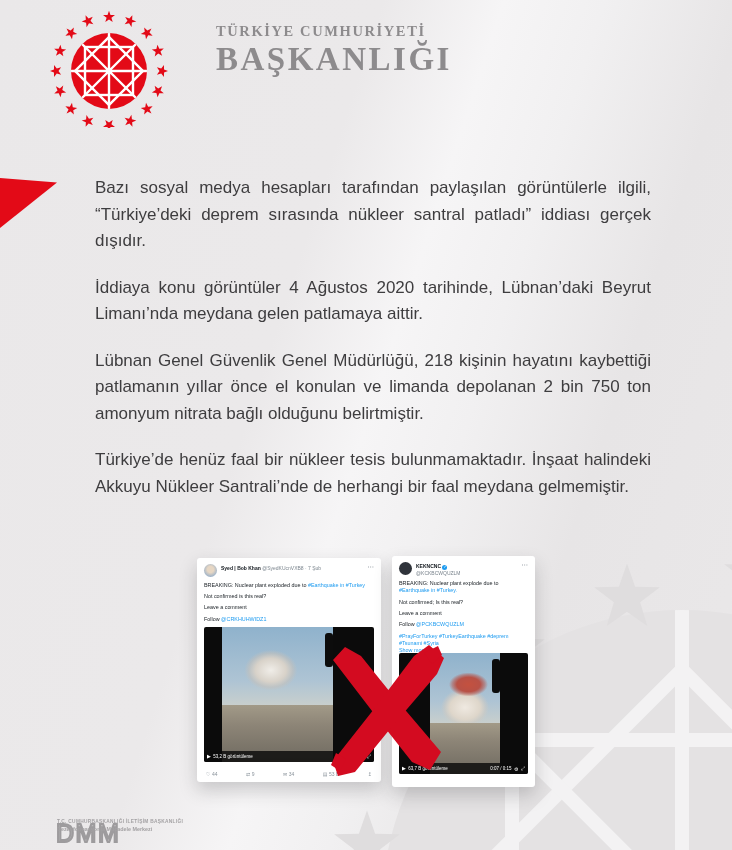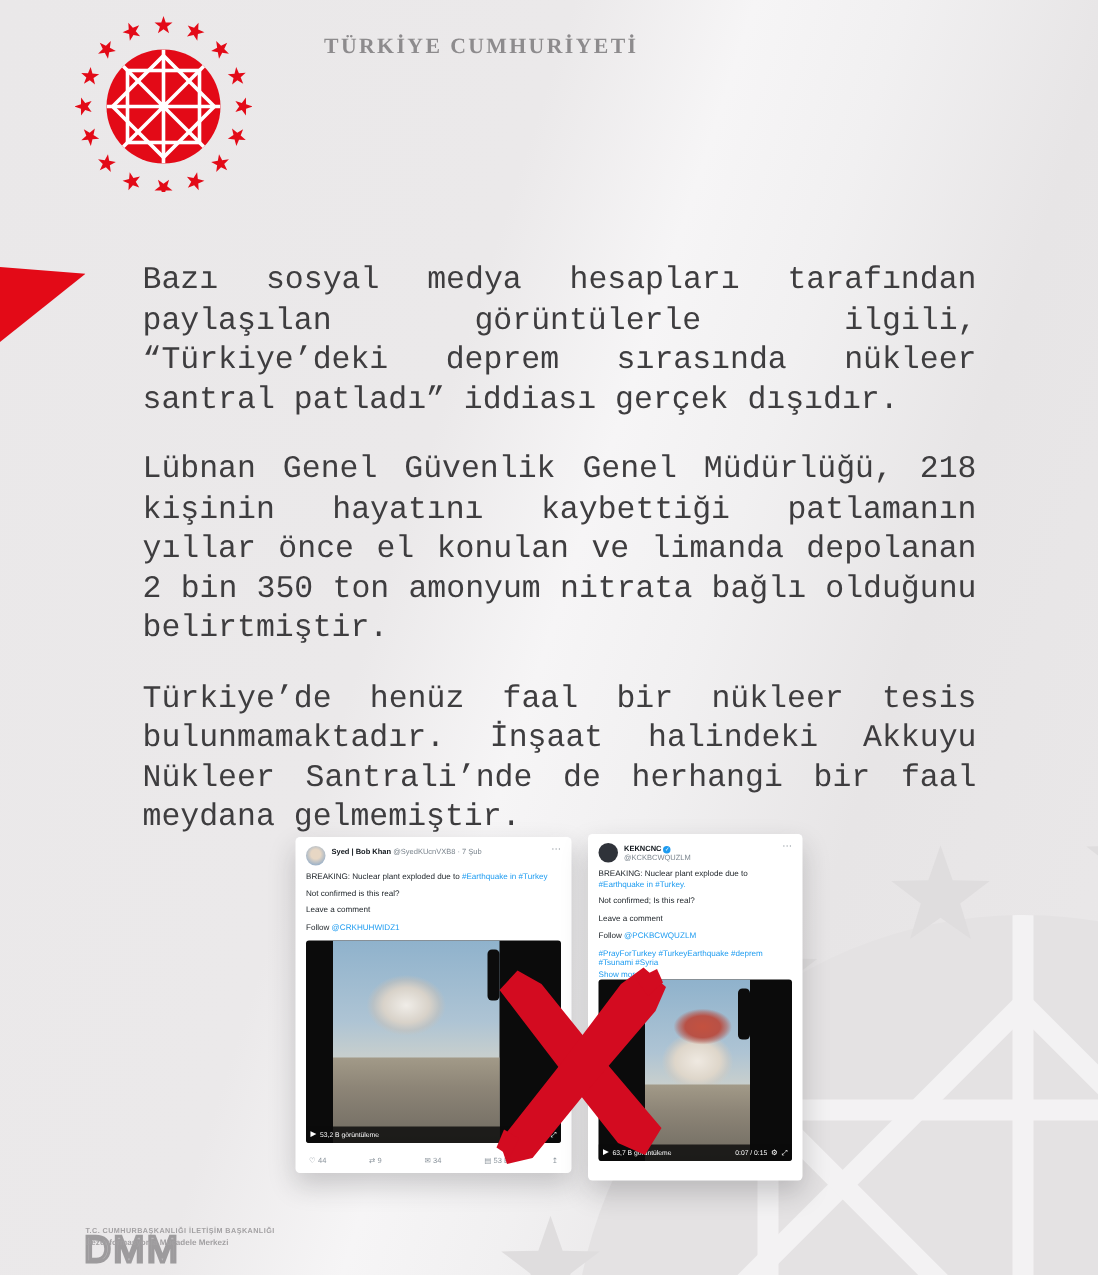--- a/index.html
+++ b/index.html
@@ -13,21 +13,21 @@
   #emblem{left:50px; top:10px; width:118px; height:118px;}
   #org-block{left:186px; top:22px; color:#8d8b8d; font-family:"Liberation Serif",serif;margin-left:30px;}
   .org-line{font-weight:700; font-size:14.5px; line-height:19px; letter-spacing:1.6px;}
   .brand-line{font-weight:700; font-size:33px; line-height:33px; letter-spacing:2.5px; margin-top:2px;}
   .brand-line:first-of-type{margin-top:7px;}
   
   #red-flag{left:0; top:178px; width:57px; height:50px; background:#e30a17;
     clip-path:polygon(0 0,100% 9%,0 100%);}
   
   #body-copy{left:95px; top:175px; width:556px; color:#3e3d3f;
-    font-size:21px; line-height:26.5px; text-align:justify;font-family:Liberation Mono, monospace;}
+    font-size:17px; line-height:26.5px; text-align:justify;}
   #body-copy p{margin:0 0 20px 0;}
   
   .card{position:absolute; background:#fff; border-radius:3px; overflow:hidden;
     box-shadow:0 8px 18px rgba(40,40,45,.22);}
   .card.left{left:197px; top:558px; width:184px; height:224px;}
   .card.right{left:392px; top:556px; width:143px; height:231px;}
   .card-pad{position:absolute; left:7px; right:7px; top:6px;}
   .tw-header{display:flex; gap:4px; align-items:flex-start;}
   .tw-avatar{width:13px; height:13px; border-radius:50%; flex:none;}
   .av0{background:radial-gradient(circle at 50% 42%,#e7d7c4 32%,#9fb3c8 72%);}
@@ -138,27 +138,29 @@
       <use href="#hstar" transform="translate(10,81) scale(0.42) rotate(247)"></use>
       <use href="#hstar" transform="translate(6,61) scale(0.42) rotate(270)"></use>
       <use href="#hstar" transform="translate(10,41) scale(0.42) rotate(292)"></use>
       <use href="#hstar" transform="translate(21,23) scale(0.42) rotate(315)"></use>
       <use href="#hstar" transform="translate(38,11) scale(0.42) rotate(337)"></use>
     </g>
   </svg>
 
   <div id="org-block" class="abs">
     <div class="org-line">TÜRKİYE CUMHURİYETİ</div>
+    <div class="brand-line">BAŞKANLIĞI</div>
   </div>
 
   <div id="red-flag" class="abs"></div>
 
   <div id="body-copy" class="abs">
     <p>Bazı sosyal medya hesapları tarafından paylaşılan görüntülerle ilgili, “Türkiye’deki deprem sırasında nükleer santral patladı” iddiası gerçek dışıdır.</p>
-    <p>Lübnan Genel Güvenlik Genel Müdürlüğü, 218 kişinin hayatını kaybettiği patlamanın yıllar önce el konulan ve limanda depolanan 2 bin 350 ton amonyum nitrata bağlı olduğunu belirtmiştir.</p>
+    <p>İddiaya konu görüntüler 4 Ağustos 2020 tarihinde, Lübnan’daki Beyrut Limanı’nda meydana gelen patlamaya aittir.</p>
+    <p>Lübnan Genel Güvenlik Genel Müdürlüğü, 218 kişinin hayatını kaybettiği patlamanın yıllar önce el konulan ve limanda depolanan 2 bin 750 ton amonyum nitrata bağlı olduğunu belirtmiştir.</p>
     <p>Türkiye’de henüz faal bir nükleer tesis bulunmamaktadır. İnşaat halindeki Akkuyu Nükleer Santrali’nde de herhangi bir faal meydana gelmemiştir.</p>
   </div>
 
   <div class="card left">
     <div class="card-pad">
       <div class="tw-header">
         <div class="tw-avatar av0"></div>
         <div class="tw-nameblock">
           <span class="tw-name">Syed | Bob Khan</span>
           <span class="tw-meta">@SyedKUcnVXB8 · 7 Şub</span>

